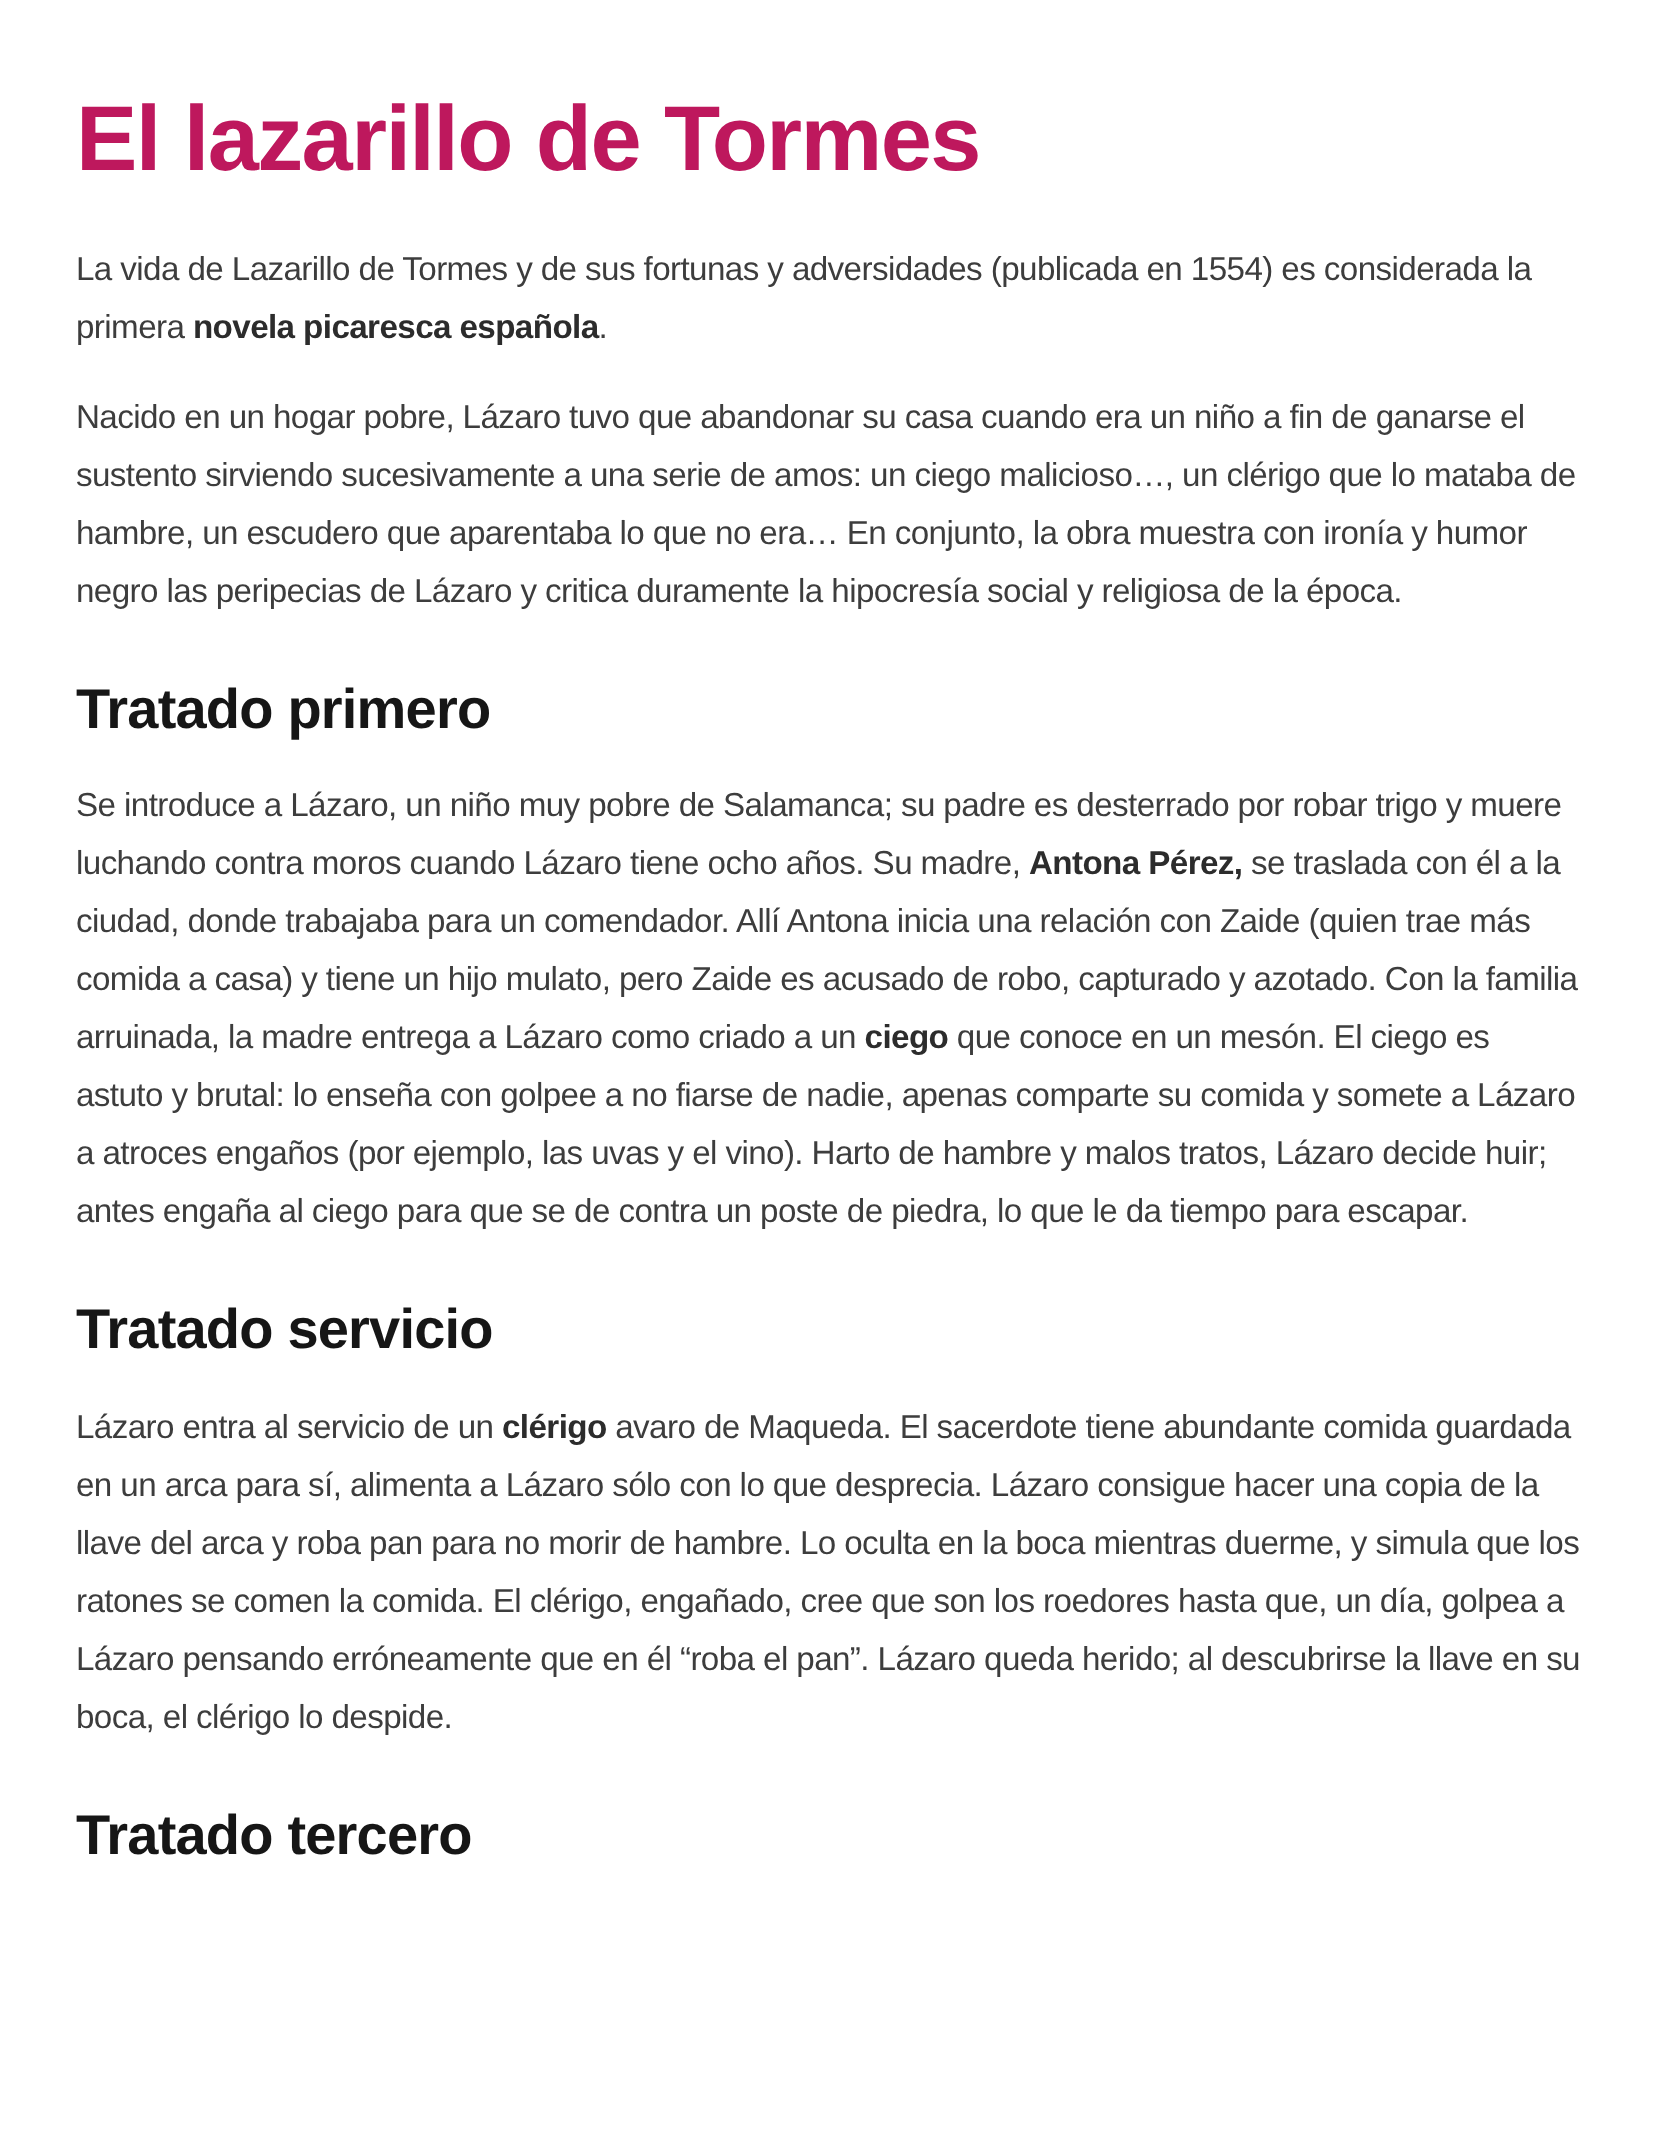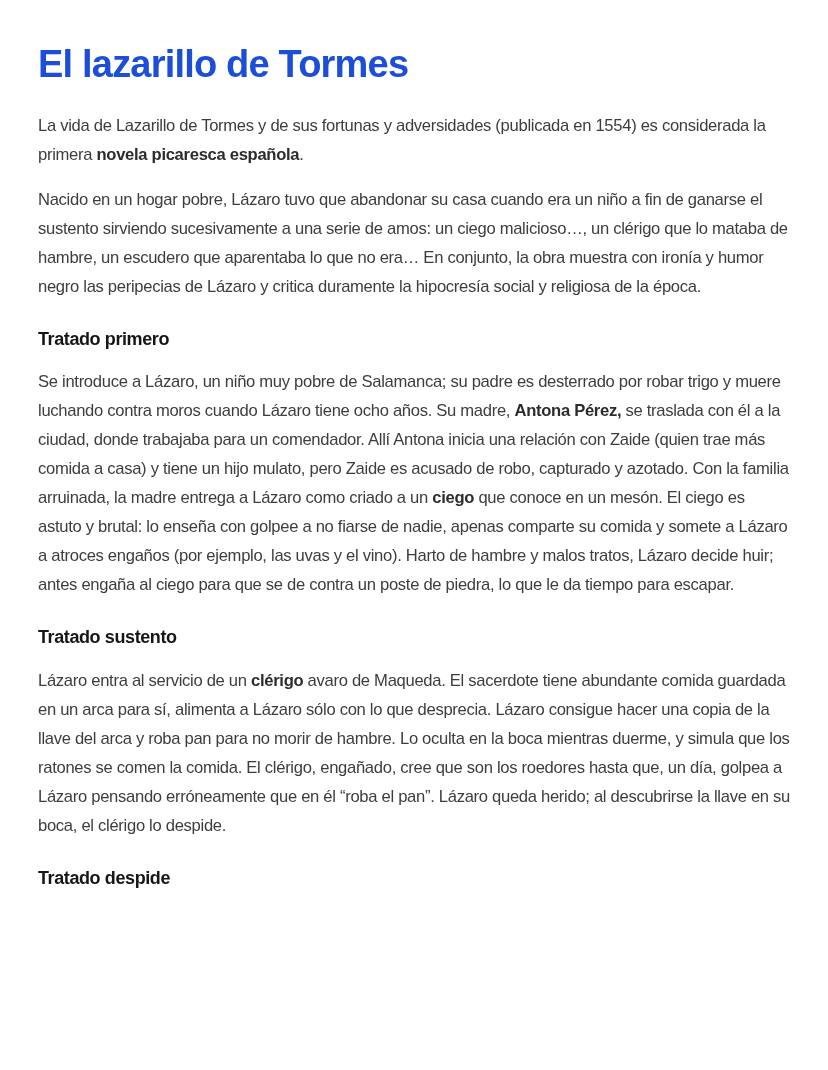--- a/index.html
+++ b/index.html
@@ -14,25 +14,25 @@
     color: #3d3d3d;
     -webkit-font-smoothing: antialiased;
   }
   .page {
     box-sizing: border-box;
     width: 828px;
     padding: 43px 37px 60px 38px;
   }
   h1.doc-title {
     margin: 0 0 24px 0;
-    font-size: 38px;
+    font-size: 46px;
     line-height: 1.15;
     font-weight: 700;
     letter-spacing: -0.8px;
-    color: #1d4ed8;
+    color: #be185d;
   }
   p.doc-p {
     margin: 16px 0 16px 0;
     font-size: 16.6px;
     line-height: 29px;
     letter-spacing: -0.3px;
     color: #3d3d3d;
   }
   p.doc-p strong {
     font-weight: 700;
@@ -42,21 +42,21 @@
     margin: 26px 0 14px 0;
     font-size: 28px;
     line-height: 1.2;
     font-weight: 700;
     letter-spacing: -0.5px;
     text-align: center;
     color: #161616;
   }
   h3.section-heading {
     margin: 28px 0 17px 0;
-    font-size: 18px;
+    font-size: 28px;
     line-height: 1.2;
     font-weight: 700;
     letter-spacing: -0.4px;
     color: #161616;
   }
 </style>
 <title>El lazarillo de Tormes</title></head>
 <body>
 
 <main class="page">
@@ -64,17 +64,17 @@
 
   <div>
       <p class="doc-p"><span>La vida de Lazarillo de Tormes y de sus fortunas y adversidades (publicada en 1554) es considerada la primera </span><strong>novela picaresca española</strong><span>.</span></p>
       <p class="doc-p"><span>Nacido en un hogar pobre, Lázaro tuvo que abandonar su casa cuando era un niño a fin de ganarse el sustento sirviendo sucesivamente a una serie de amos: un ciego malicioso…, un clérigo que lo mataba de hambre, un escudero que aparentaba lo que no era… En conjunto, la obra muestra con ironía y humor negro las peripecias de Lázaro y critica duramente la hipocresía social y religiosa de la época.</span></p>
     </div>
 
 
   <div>
       <h3 class="section-heading">Tratado primero</h3>
       <p class="doc-p"><span>Se introduce a Lázaro, un niño muy pobre de Salamanca; su padre es desterrado por robar trigo y muere luchando contra moros cuando Lázaro tiene ocho años. Su madre, </span><strong>Antona Pérez,</strong><span> se traslada con él a la ciudad, donde trabajaba para un comendador. Allí Antona inicia una relación con Zaide (quien trae más comida a casa) y tiene un hijo mulato, pero Zaide es acusado de robo, capturado y azotado. Con la familia arruinada, la madre entrega a Lázaro como criado a un </span><strong>ciego</strong><span> que conoce en un mesón. El ciego es astuto y brutal: lo enseña con golpee a no fiarse de nadie, apenas comparte su comida y somete a Lázaro a atroces engaños (por ejemplo, las uvas y el vino). Harto de hambre y malos tratos, Lázaro decide huir; antes engaña al ciego para que se de contra un poste de piedra, lo que le da tiempo para escapar.</span></p>
-      <h3 class="section-heading">Tratado sustento</h3>
+      <h3 class="section-heading">Tratado servicio</h3>
       <p class="doc-p"><span>Lázaro entra al servicio de un </span><strong>clérigo</strong><span> avaro de Maqueda. El sacerdote tiene abundante comida guardada en un arca para sí, alimenta a Lázaro sólo con lo que desprecia. Lázaro consigue hacer una copia de la llave del arca y roba pan para no morir de hambre. Lo oculta en la boca mientras duerme, y simula que los ratones se comen la comida. El clérigo, engañado, cree que son los roedores hasta que, un día, golpea a Lázaro pensando erróneamente que en él “roba el pan”. Lázaro queda herido; al descubrirse la llave en su boca, el clérigo lo despide.</span></p>
-      <h3 class="section-heading">Tratado despide</h3>
+      <h3 class="section-heading">Tratado tercero</h3>
     </div>
 </main>
 
 </body></html>

